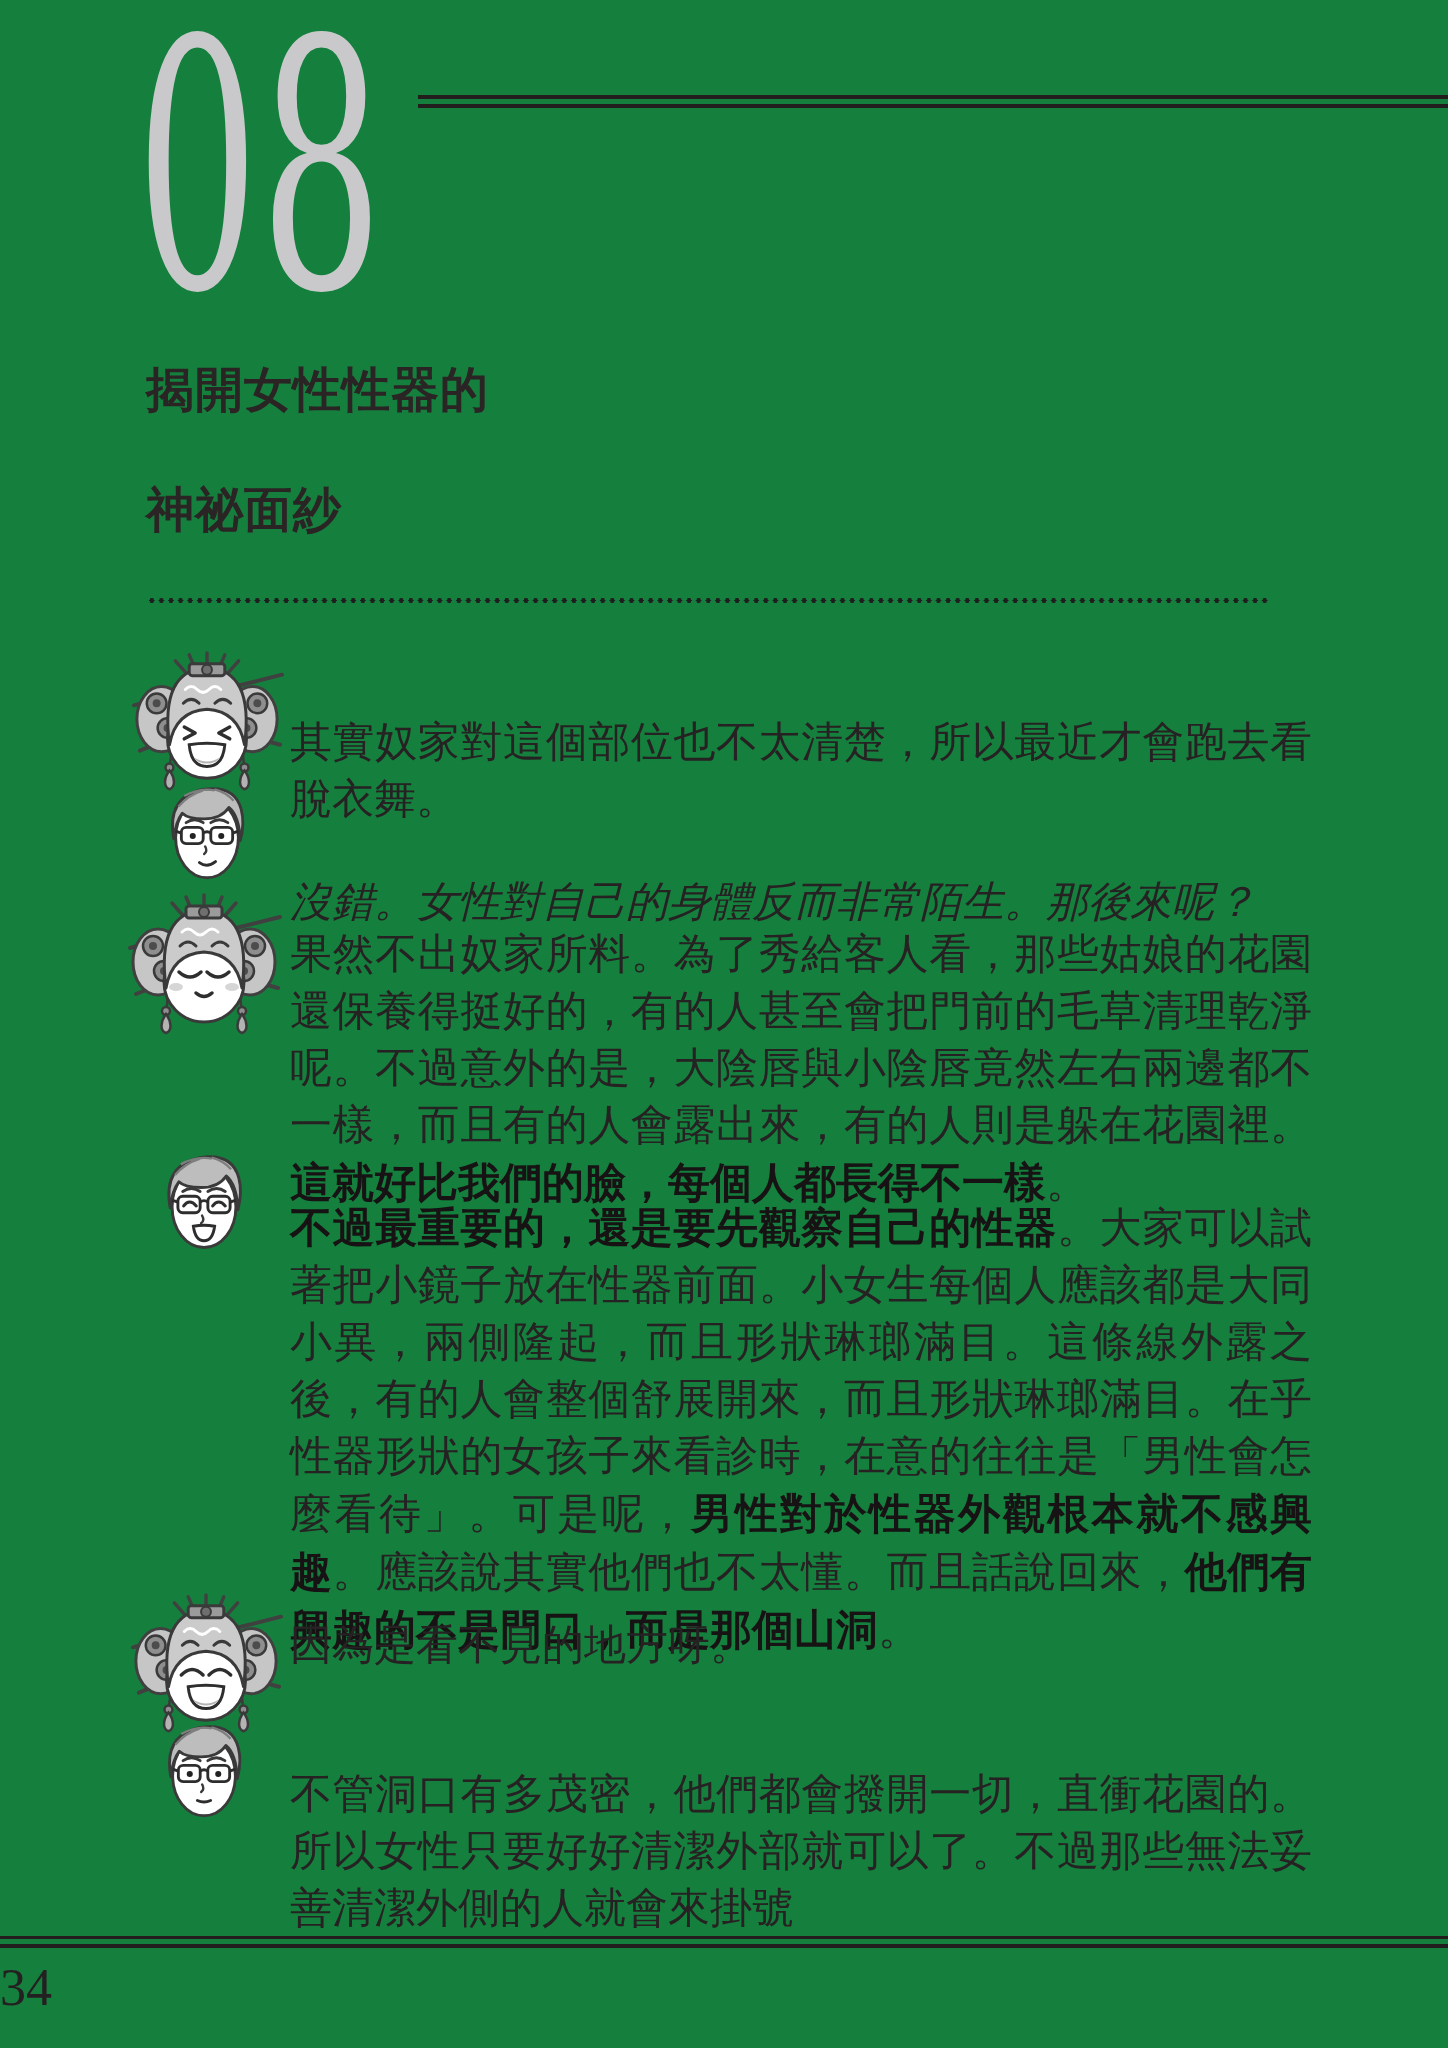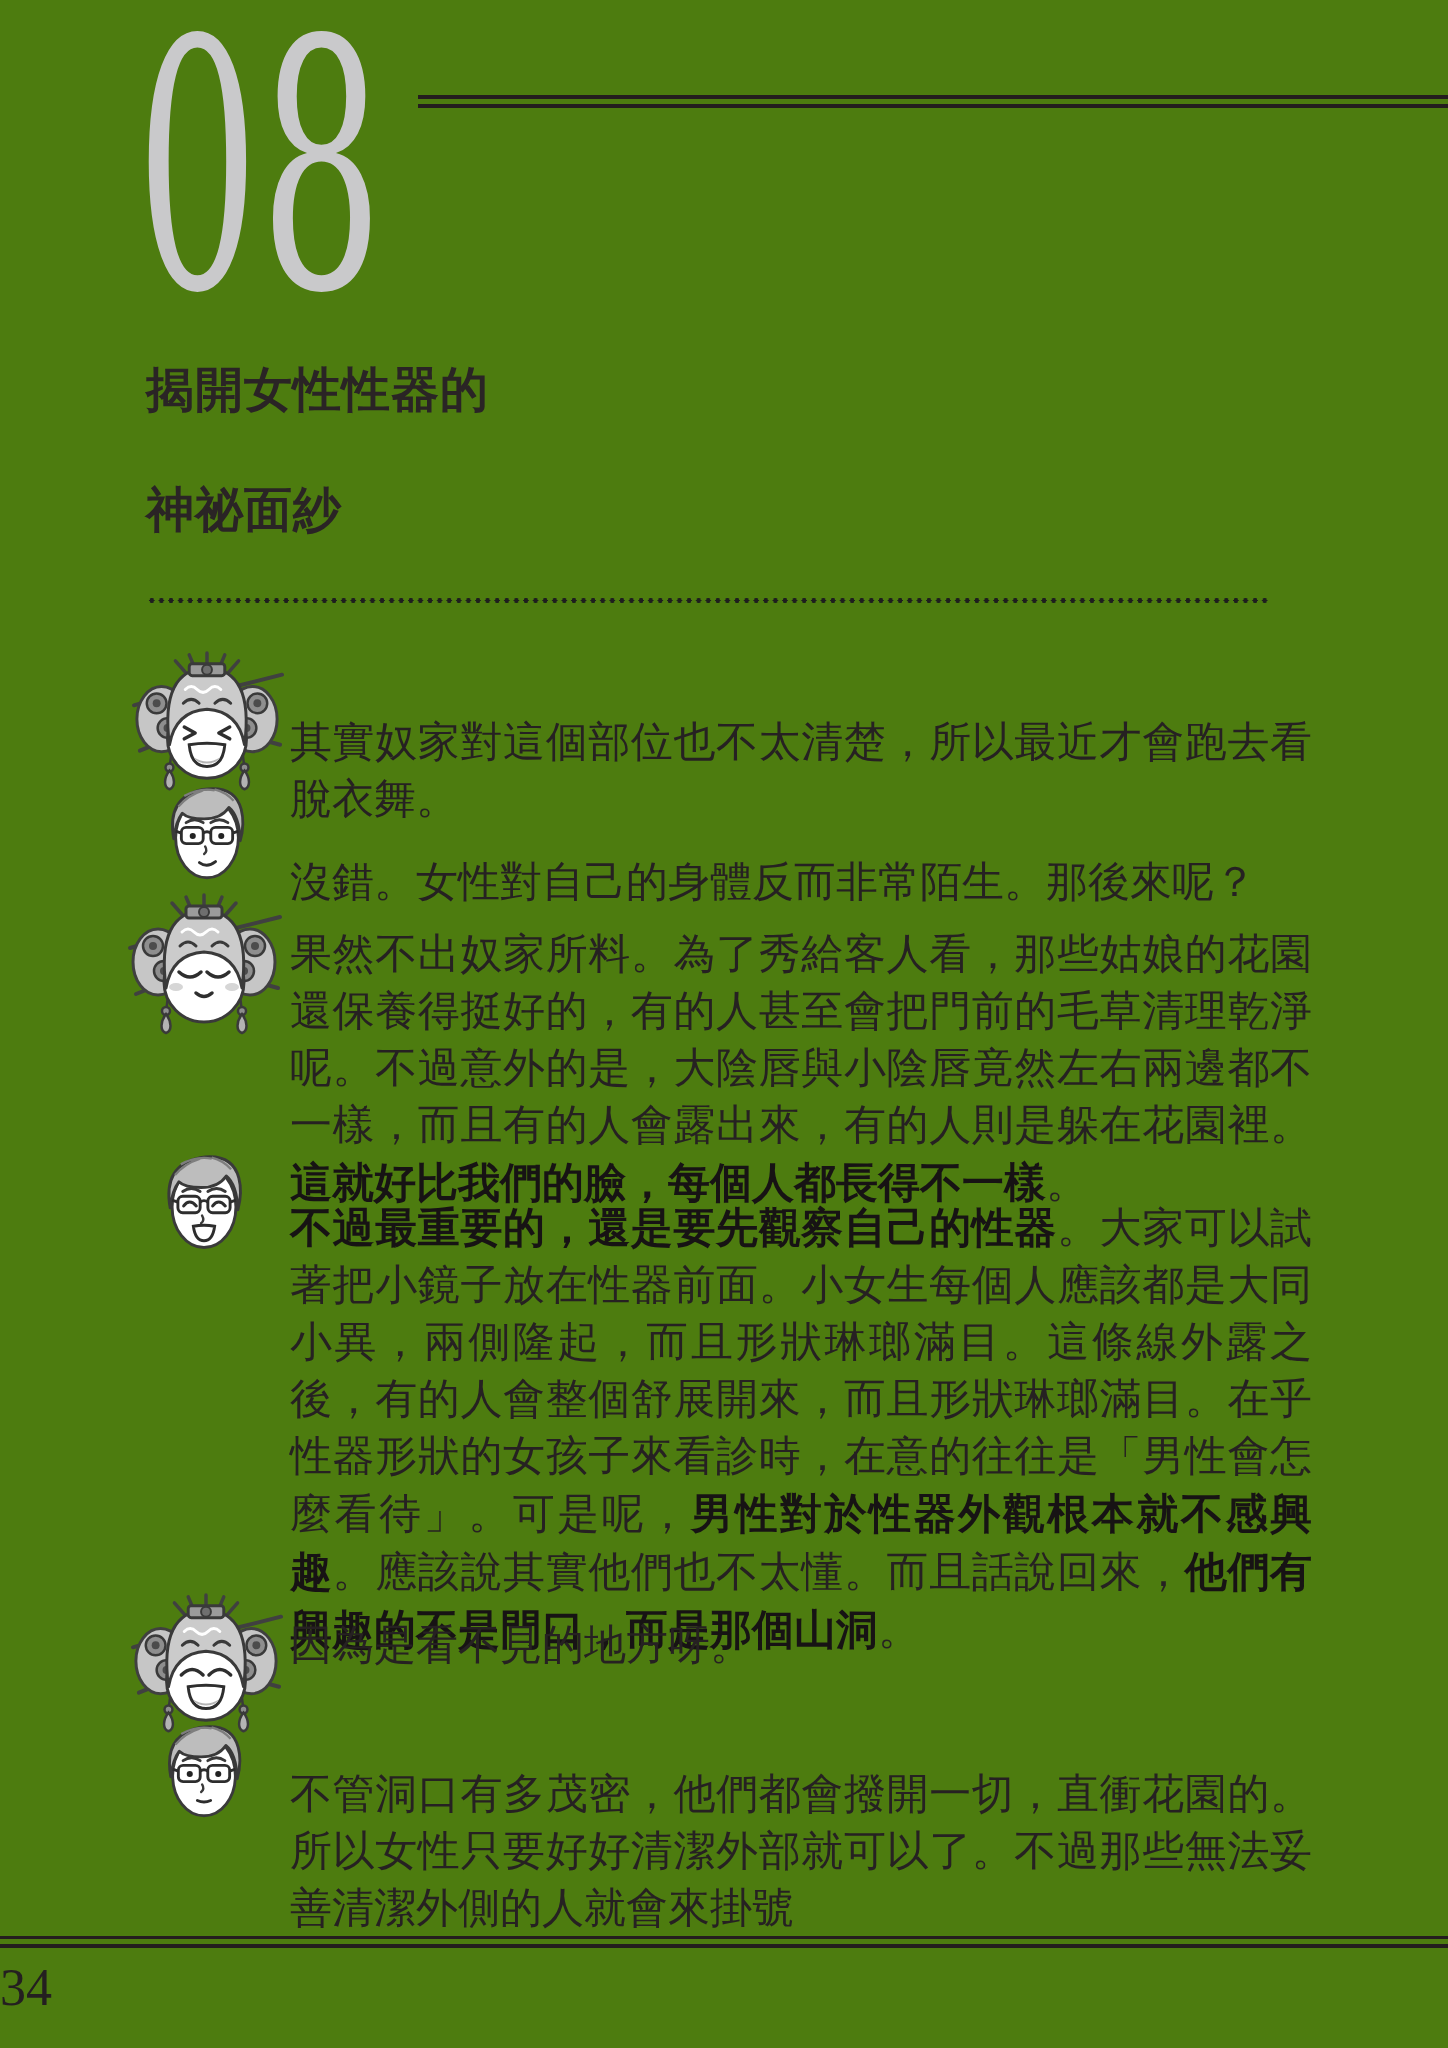--- a/index.html
+++ b/index.html
@@ -1,17 +1,17 @@
 <!DOCTYPE html>
 <html><head>
 <meta charset="utf-8">
 <style>
   html,body{margin:0;padding:0;background:#ffffff;}
   .page{
-    position:relative;width:1448px;height:2048px;background:#4d7c0f;
+    position:relative;width:1448px;height:2048px;background:#15803d;
     font-family:"Liberation Serif","DejaVu Serif",serif;
     color:#272223;overflow:hidden;margin:0 auto;
   }
   
   .chapter-num{
     position:absolute;left:136px;top:18px;
     font-size:345px;line-height:300px;color:#c9c9cb;
     font-family:"DejaVu Serif","Liberation Serif",serif;
     transform:scaleX(0.56);transform-origin:left top;
     letter-spacing:2px;white-space:nowrap;
@@ -41,21 +41,21 @@
     font-size:42px;line-height:57px;color:#262122;
     text-align:justify;text-justify:inter-ideograph;
   }
   .txt .b{
     font-family:"Liberation Sans","DejaVu Sans",sans-serif;
     font-weight:700;color:#171314;
   }
   #av1{left:128px;top:648px;width:158px;height:158px;}
   #tx1{top:672px;}
   #av2{left:150px;top:778px;width:114px;height:114px;}
-  #tx2{top:812px;}
+  #tx2{top:832px;font-style:italic;}
   #av3{left:124px;top:890px;width:160px;height:160px;}
   #tx3{top:884px;}
   #av4{left:146px;top:1146px;width:116px;height:116px;}
   #tx4{top:1157px;}
   #av5{left:127px;top:1590px;width:158px;height:158px;}
   #tx5{top:1575px;}
   #av6{left:147px;top:1716px;width:114px;height:114px;}
   #tx6{top:1724px;}
   .page-num{
     position:absolute;left:0;right:0;top:1958px;

